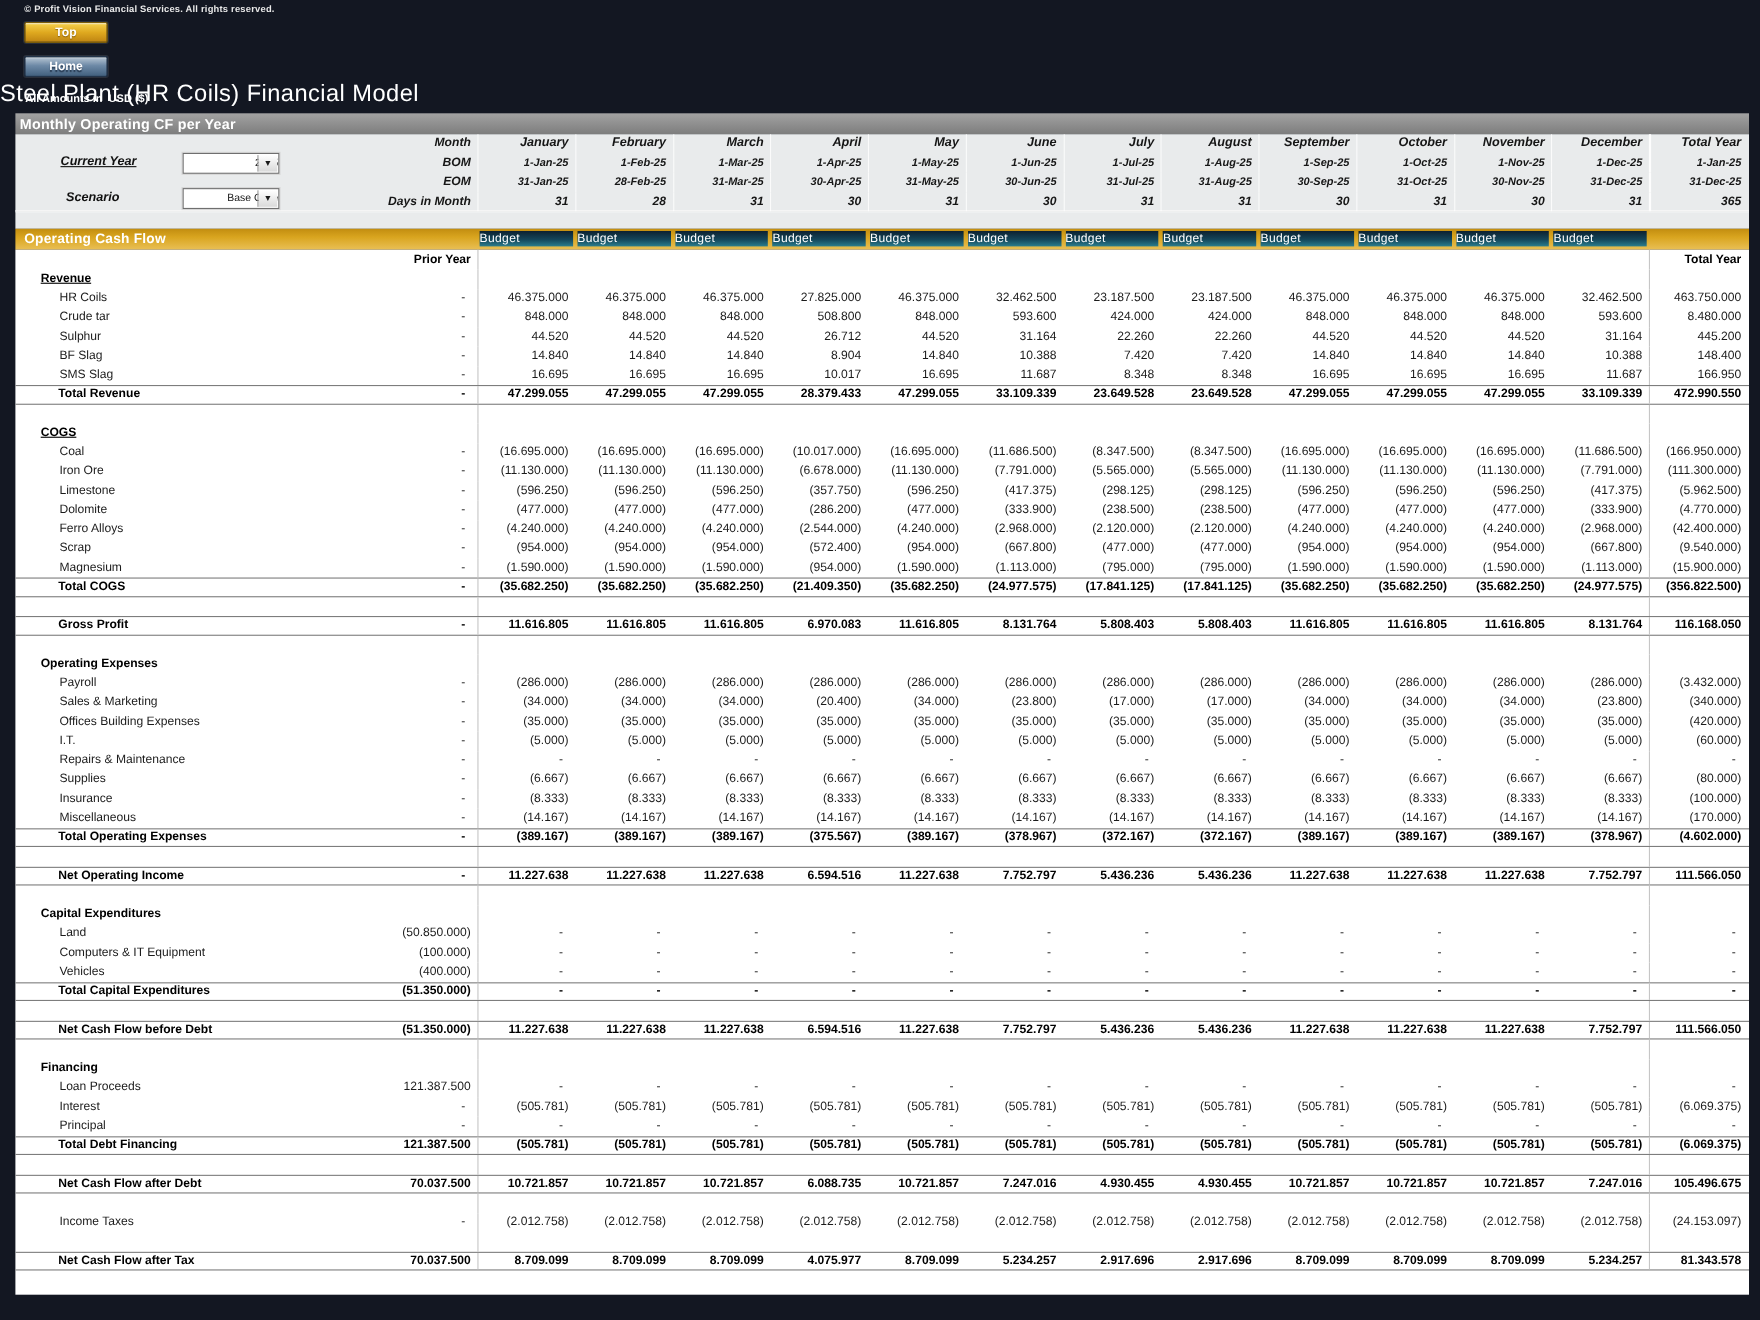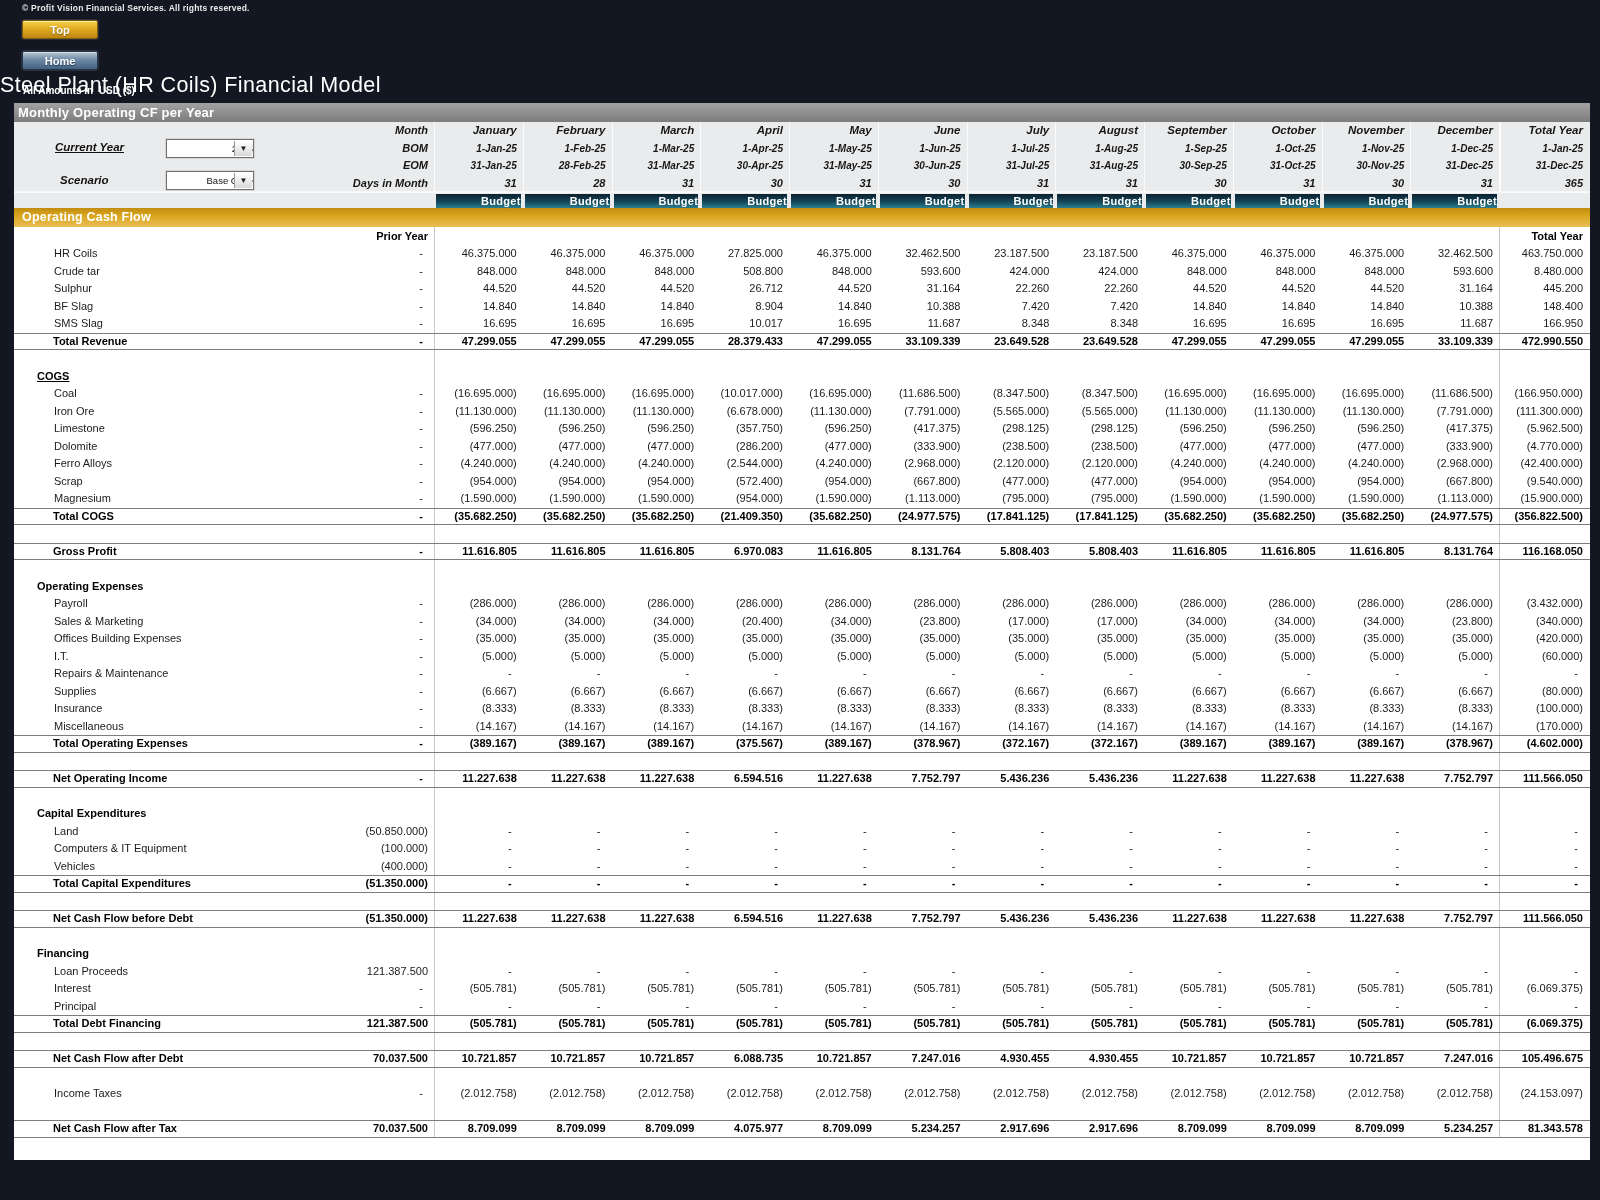--- a/index.html
+++ b/index.html
@@ -43,21 +43,21 @@
 
   .ctl-label{position:absolute; font-size:11.5px; font-weight:700; font-style:italic; color:#111;}
   .dd{position:absolute; width:88px; height:19px; background:#fff; border:1px solid #6f6f6f;
       box-shadow:0 0 0 1px #d6d6d6; cursor:pointer;}
   .dd .val{font-size:9.5px; color:#111; padding:4px 0 0 5px; line-height:1;text-align:right;}
   .dd .arr{position:absolute; right:1px; top:1px; bottom:1px; width:18px; text-align:center;
       background:linear-gradient(#ffffff,#d9d9d9); border-left:1px solid #9a9a9a;
       font-size:8px; line-height:16px; color:#1a1a1a;}
 
   .budget-row{display:grid; grid-template-columns:var(--cols); height:16px; background:#e9ebec; border-top:1px solid #fafafa;}
-  .chip{height:14px; margin:1px 2px 1px 2px; text-align:right; color:#fff; font-weight:700; font-size:11px;
+  .chip{height:14px; margin:17px 2px 1px 2px; text-align:left; color:#fff; font-weight:400; font-size:11px;
       line-height:14px; background:linear-gradient(#0d2130,#14465a 55%,#2b7e8e); letter-spacing:.3px;}
 
   .gold-band{height:19px; line-height:19px; padding-left:8px; color:#fff; font-weight:700; font-size:12.5px;
       background:linear-gradient(#c28d10,#d9a51f 40%,#e9bf55); letter-spacing:.2px;}
 
   
   .tbody{background:#fff; padding-bottom:22px;}
   .row{display:grid; grid-template-columns:var(--cols); height:17.5px; line-height:17.5px; font-size:11px; color:#1b1b1b;}
   .row .c{white-space:nowrap; overflow:hidden;}
   .row .c:nth-child(3){border-left:1px solid var(--line);}
@@ -223,20 +223,37 @@
         <div class="c"></div>
         <div class="c"></div>
         <div class="c"></div>
         <div class="c"></div>
         <div class="c"></div>
         <div class="c"></div>
         <div class="c"></div>
         <div class="c"></div>
         <div class="c num">Total Year</div>
       </div>
+      <div class="row r-section u">
+        <div class="c lbl">Revenue</div>
+        <div class="c num"></div>
+        <div class="c num"></div>
+        <div class="c num"></div>
+        <div class="c num"></div>
+        <div class="c num"></div>
+        <div class="c num"></div>
+        <div class="c num"></div>
+        <div class="c num"></div>
+        <div class="c num"></div>
+        <div class="c num"></div>
+        <div class="c num"></div>
+        <div class="c num"></div>
+        <div class="c num"></div>
+        <div class="c num"></div>
+      </div>
       <div class="row r-item">
         <div class="c lbl">HR Coils</div>
         <div class="c num"><span class="dash">-</span></div>
         <div class="c num">46.375.000</div>
         <div class="c num">46.375.000</div>
         <div class="c num">46.375.000</div>
         <div class="c num">27.825.000</div>
         <div class="c num">46.375.000</div>
         <div class="c num">32.462.500</div>
         <div class="c num">23.187.500</div>

